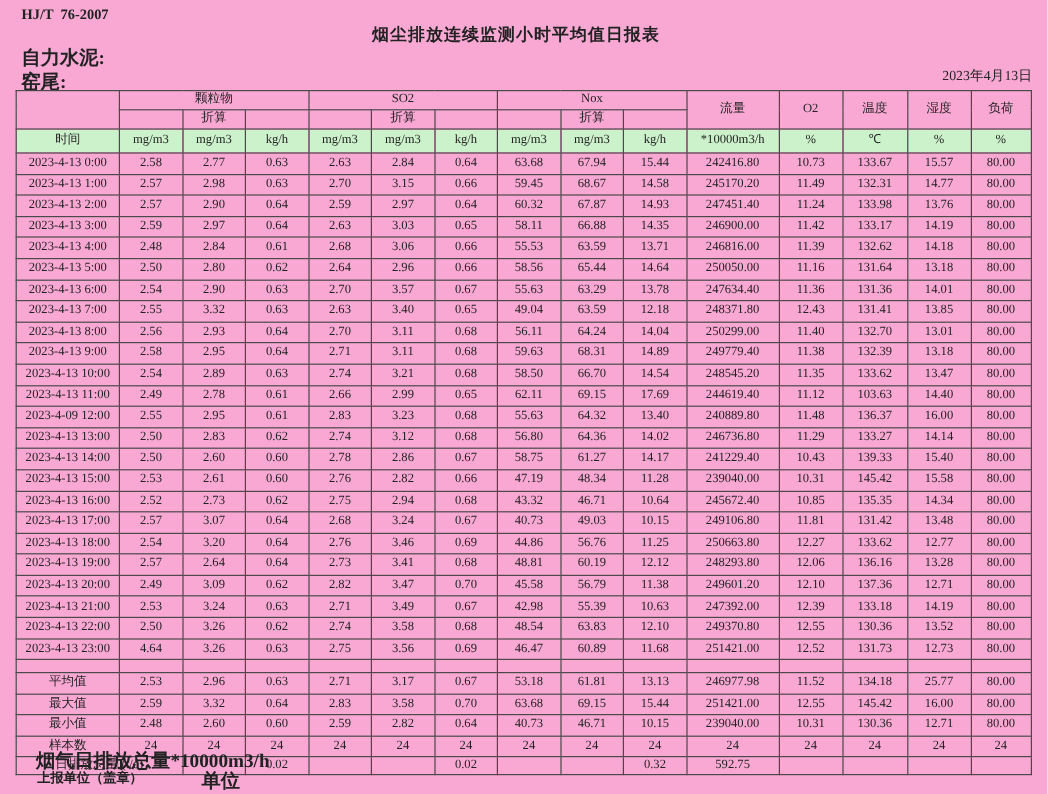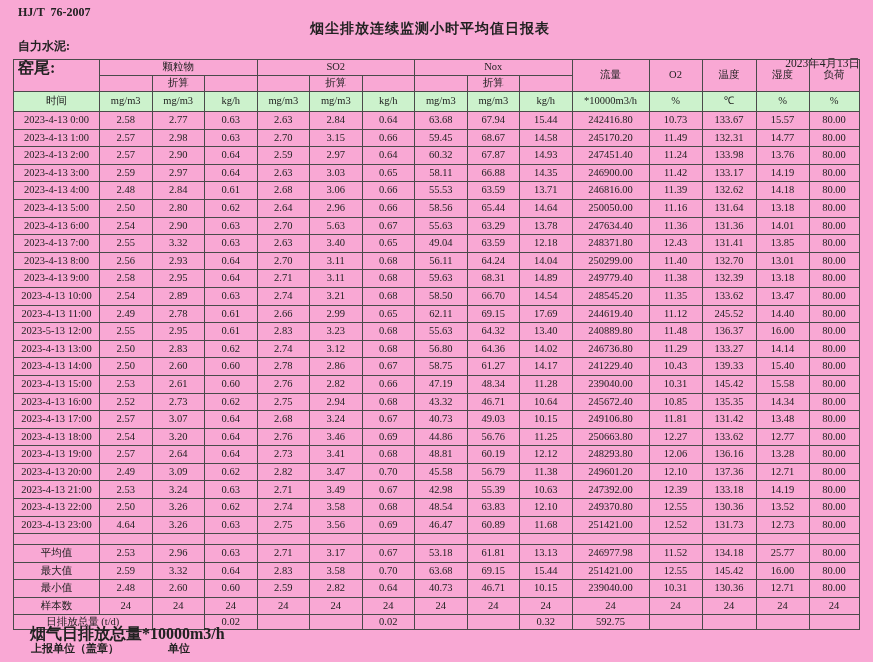--- a/index.html
+++ b/index.html
@@ -1,36 +1,36 @@
 <!DOCTYPE html>
 <html><head>
 <meta charset="utf-8">
 <style>
   html,body{margin:0;padding:0;background:#fff;}
   .page{position:relative;width:873px;height:662px;background:#f9a8d4;overflow:hidden;
         font-family:Liberation Serif, serif;color:#222;}
   .standard{position:absolute;left:18px;top:5px;font-size:12px;font-weight:bold;white-space:pre;}
   .title{position:absolute;left:386px;top:20px;transform:translateX(-50%);
          font-size:14px;font-weight:bold;white-space:nowrap;letter-spacing:1px;margin-left:44px;}
-  .company{position:absolute;left:18px;top:38px;font-size:12px;font-weight:bold;}
+  .company{position:absolute;left:18px;top:38px;font-size:16px;font-weight:bold;}
   .location{position:absolute;left:18px;top:58px;font-size:16px;font-weight:bold;}
   .date{position:absolute;right:13px;top:56px;font-size:11.5px;}
-  table.report{position:absolute;left:13px;top:59px;width:846px;border-collapse:collapse;table-layout:fixed;border-radius:16px;}
+  table.report{position:absolute;left:13px;top:75px;width:846px;border-collapse:collapse;table-layout:fixed;border-radius:16px;}
   table.report td{border:1px solid #4a4a4a;text-align:center;vertical-align:middle;
                   font-size:10.5px;line-height:1;padding:0;height:16.6px;
                   overflow:hidden;white-space:nowrap;}
   thead tr.hrow td{height:15px;}
   tr.green td{height:19px;}
   tr.spacer td{height:10px;}
   tr.summary td{height:16.5px;}
   tr.total td{height:14px;}
   td.total-label{text-align:left;padding-left:5px;}
   .footer-note{position:absolute;left:30px;top:624px;font-size:16px;font-weight:bold;}
   .footer-unit{position:absolute;left:31px;top:641px;font-size:11px;font-weight:bold;}
-  .footer-unit2{position:absolute;left:168px;top:641px;font-size:11px;font-weight:bold;}
+  .footer-unit2{position:absolute;left:168px;top:641px;font-size:16px;font-weight:bold;}
 </style>
 </head>
 <body>
 
 <div class="page">
   <div class="standard">HJ/T  76-2007</div>
   <div class="title">烟尘排放连续监测小时平均值日报表</div>
   <div class="company">自力水泥:</div>
   <div class="location">窑尾:</div>
   <div class="date">2023年4月13日</div>
@@ -196,21 +196,21 @@
           <td>131.64</td>
           <td>13.18</td>
           <td>80.00</td>
         </tr>
         <tr>
           <td>2023-4-13 6:00</td>
           <td>2.54</td>
           <td>2.90</td>
           <td>0.63</td>
           <td>2.70</td>
-          <td>5.63</td>
+          <td>3.57</td>
           <td>0.67</td>
           <td>55.63</td>
           <td>63.29</td>
           <td>13.78</td>
           <td>247634.40</td>
           <td>11.36</td>
           <td>131.36</td>
           <td>14.01</td>
           <td>80.00</td>
         </tr>
@@ -288,26 +288,26 @@
           <td>2.78</td>
           <td>0.61</td>
           <td>2.66</td>
           <td>2.99</td>
           <td>0.65</td>
           <td>62.11</td>
           <td>69.15</td>
           <td>17.69</td>
           <td>244619.40</td>
           <td>11.12</td>
-          <td>245.52</td>
+          <td>103.63</td>
           <td>14.40</td>
           <td>80.00</td>
         </tr>
         <tr>
-          <td>2023-5-13 12:00</td>
+          <td>2023-4-09 12:00</td>
           <td>2.55</td>
           <td>2.95</td>
           <td>0.61</td>
           <td>2.83</td>
           <td>3.23</td>
           <td>0.68</td>
           <td>55.63</td>
           <td>64.32</td>
           <td>13.40</td>
           <td>240889.80</td>

